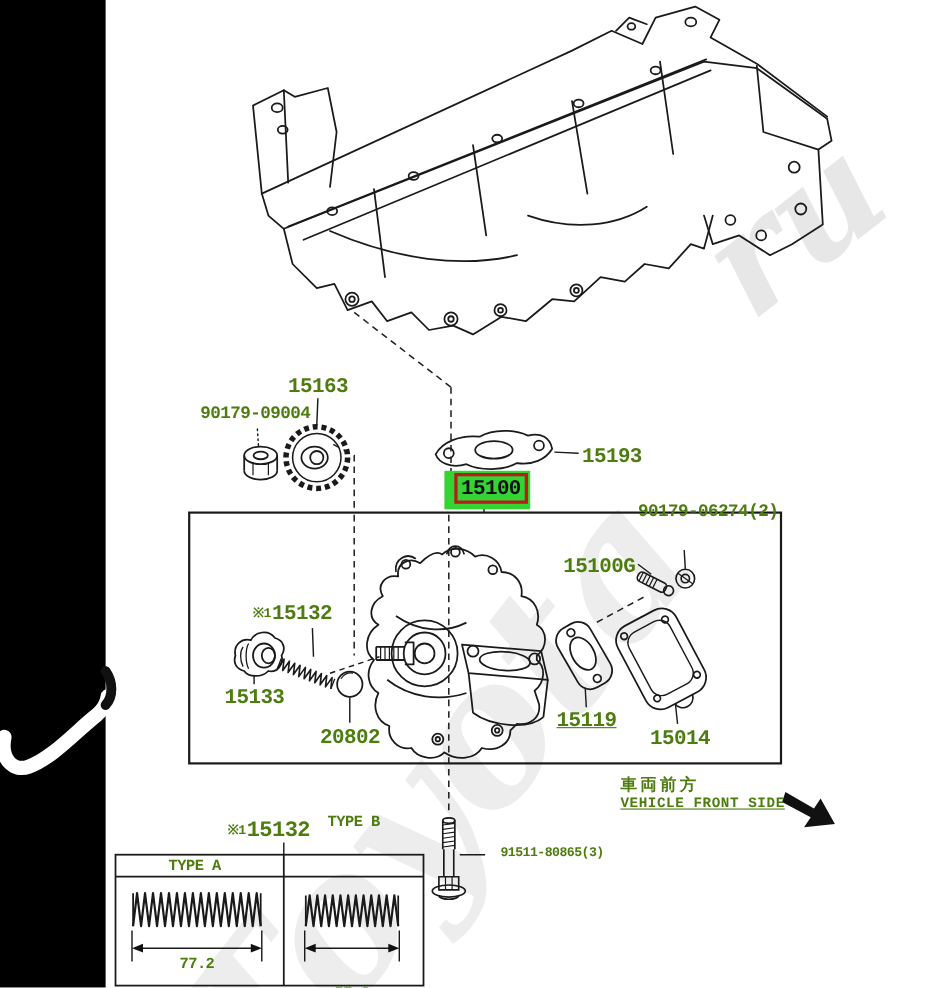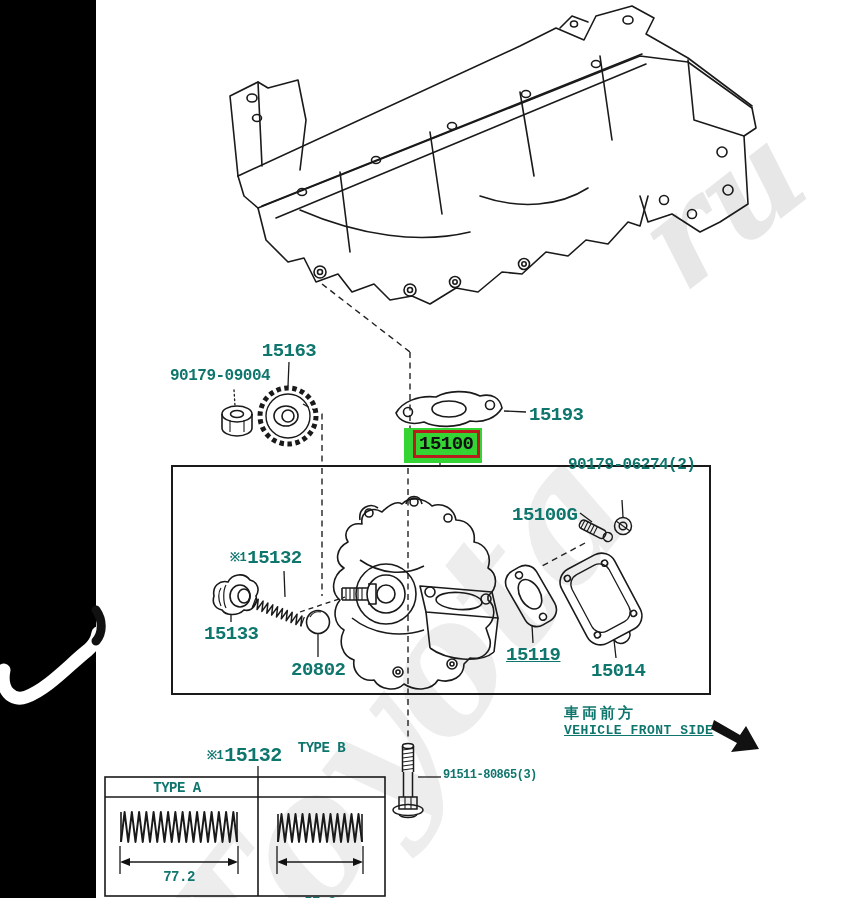--- a/index.html
+++ b/index.html
@@ -9,22 +9,22 @@
   #side-strip{position:absolute;left:0;top:0;width:96px;height:898px;background:#000;}
   
   .wm{position:absolute;color:#e9e9e9;font-family:"DejaVu Serif","Liberation Serif",serif;
       font-weight:700;font-style:italic;white-space:nowrap;transform-origin:0 0;z-index:1;
       user-select:none;}
   #wm-script{left:118px;top:912px;font-size:175px;transform:rotate(-52deg);color:#ededed;}
   #wm-ru{left:608px;top:196px;font-size:132px;transform:rotate(-38deg);color:#e7e7e7;}
   svg#art{position:absolute;left:0;top:0;z-index:3;}
   
   .pn{position:absolute;z-index:4;font:700 19px "Liberation Mono","DejaVu Sans Mono",monospace;
-      letter-spacing:-0.5px;white-space:nowrap;color:#0f766e;}
-  .pn.small{font-size:16px;}
+      letter-spacing:-0.5px;white-space:nowrap;color:#4d7c0f;}
+  .pn.small{font-size:16px;margin-left:12px;}
   .ctr{text-align:center;}
   .note-mark{font-size:12px;font-weight:700;margin-right:1px;vertical-align:2px;}
   
   #hl-15100{position:absolute;left:404px;top:428px;z-index:4;background:#35d435;
             padding:2px 2px 5px 9px;}
   #hl-15100 .red-box{border:3px solid #b91c1c;background:#35d435;padding:0 3px;
             font:700 19px "Liberation Mono","DejaVu Sans Mono",monospace;letter-spacing:-0.5px;}
   .jp{font-family:"DejaVu Sans","Liberation Sans",sans-serif;font-weight:700;font-size:15px;
       letter-spacing:3px;}
   .en{font:600 13px "Liberation Mono","DejaVu Sans Mono",monospace;letter-spacing:0.5px;}

